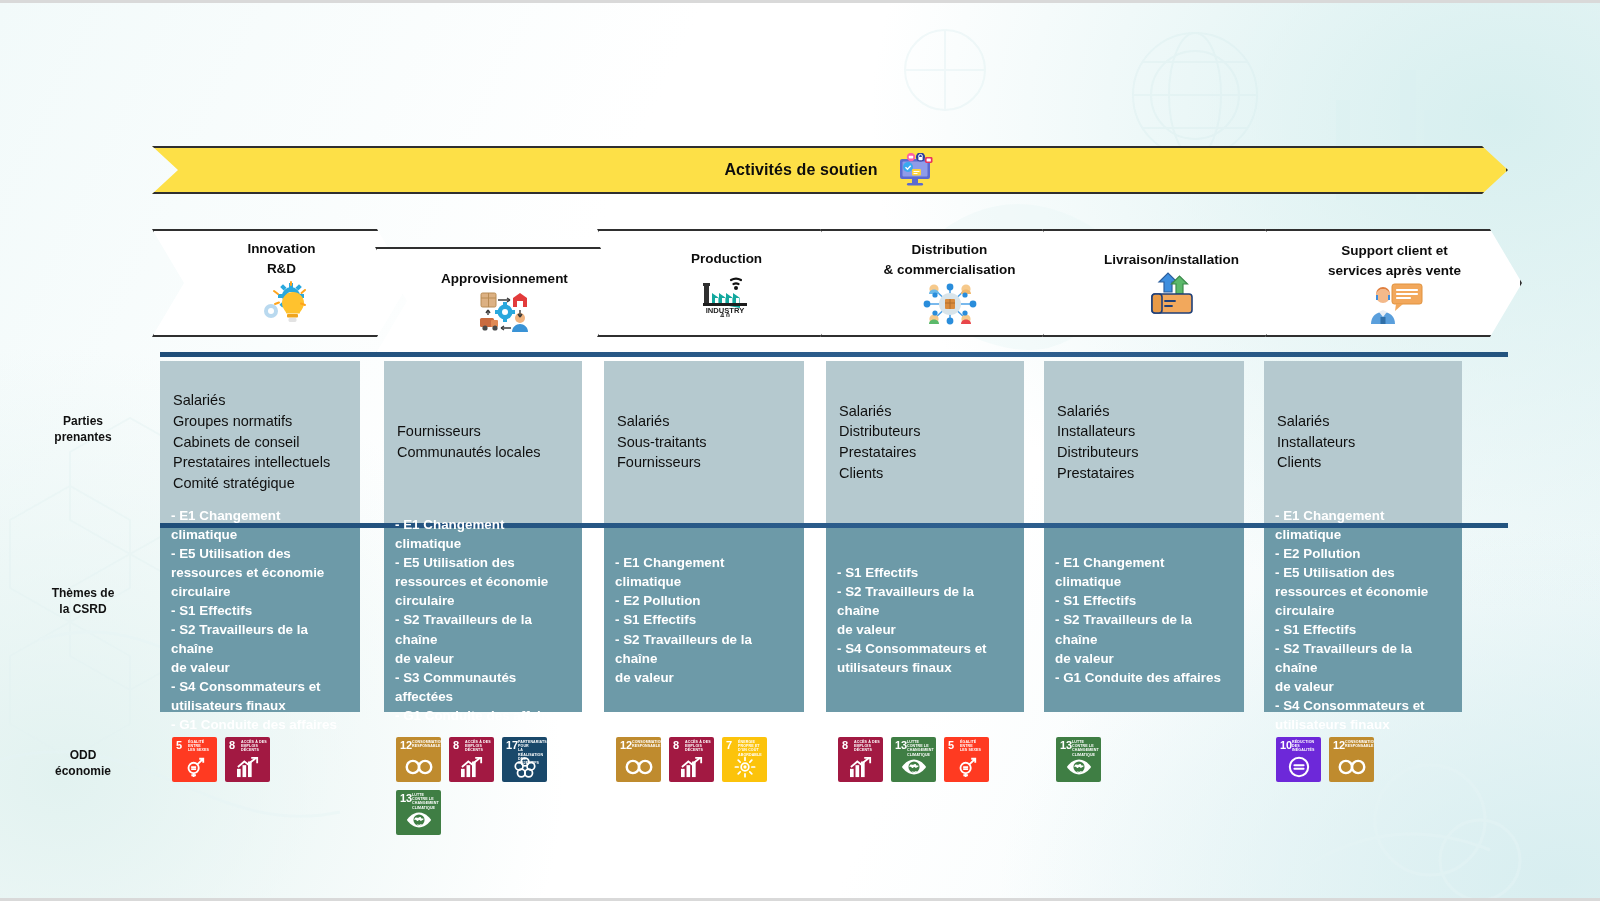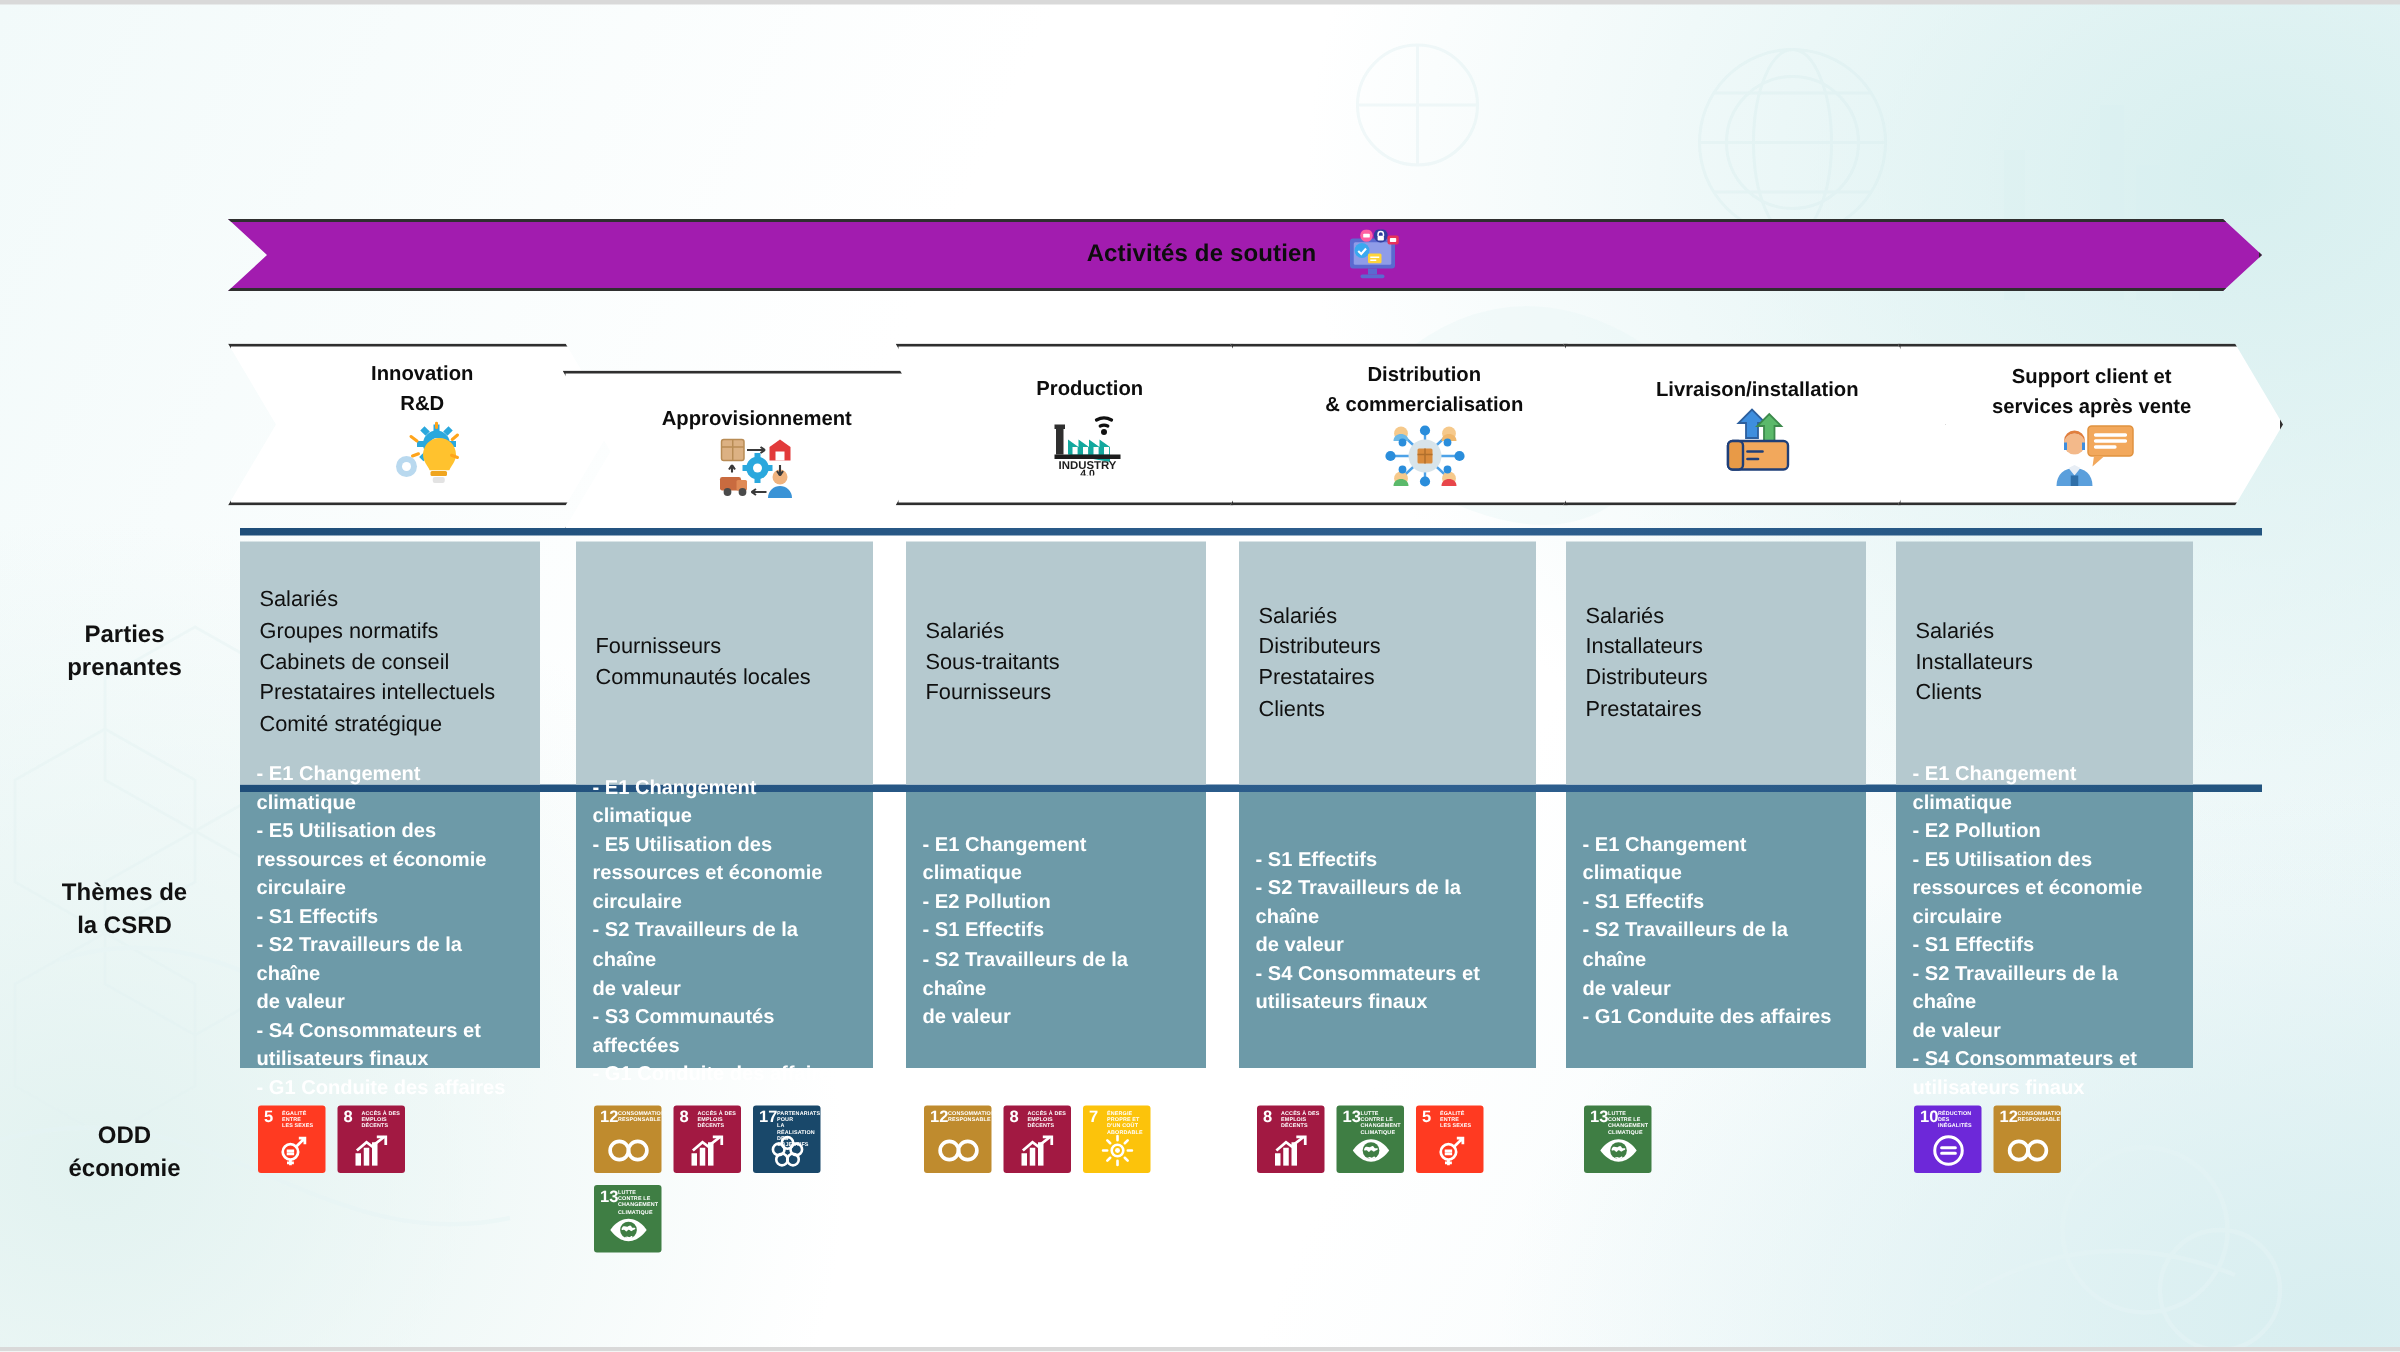--- a/index.html
+++ b/index.html
@@ -18,21 +18,21 @@
       radial-gradient(ellipse 700px 600px at 60px 780px, #e2f2f0 0%, rgba(226,242,240,0) 72%),
       radial-gradient(ellipse 800px 500px at 1560px 880px, #d8eef0 0%, rgba(216,238,240,0) 70%),
       linear-gradient(115deg,#f2fafa 0%,#ffffff 35%,#ffffff 62%,#eaf6f7 100%);
   }
   #bg .marks{position:absolute;inset:0;opacity:.5;}
   #topline{position:absolute;left:0;top:0;width:1600px;height:3px;background:#d9d9d9;}
   #bottomline{position:absolute;left:0;top:898px;width:1600px;height:3px;background:#d9d9d9;}
 
   
   .chev{
-    position:absolute;background:#a21caf;border:2px solid #2f2f2f;
+    position:absolute;background:#fde047;border:2px solid #2f2f2f;
     box-sizing:border-box;
   }
   .support-bar{
     left:152px;top:146px;width:1356px;height:48px;
     clip-path:polygon(0 0, calc(100% - 26px) 0, 100% 50%, calc(100% - 26px) 100%, 0 100%, 26px 50%);
     -webkit-clip-path:polygon(0 0, calc(100% - 26px) 0, 100% 50%, calc(100% - 26px) 100%, 0 100%, 26px 50%);
     display:flex;align-items:center;justify-content:center;gap:18px;
   }
   .support-bar .lbl{font-size:16px;font-weight:bold;color:#0d0d0d;letter-spacing:.1px;}
 
@@ -46,21 +46,21 @@
   }
   .stage .title{
     font-size:13.5px;font-weight:bold;color:#0d0d0d;text-align:center;line-height:1.45;
     white-space:pre-line;
   }
   .stage .ic{margin-top:3px;}
 
   
   .rowlabel{
     position:absolute;left:18px;width:130px;text-align:center;
-    font-size:16px;font-weight:bold;color:#111;line-height:1.35;white-space:pre-line;
+    font-size:12px;font-weight:bold;color:#111;line-height:1.35;white-space:pre-line;
   }
 
   
   #sh-rule{position:absolute;left:160px;top:352px;width:1348px;height:5px;
            background:linear-gradient(90deg,#1f4e79,#2e5f8f 60%,#23547f);}
   .shcell{
     position:absolute;top:361px;background:#b5c9cf;color:#101010;
     font-size:14.5px;line-height:1.43;padding:14px 13px;box-sizing:border-box;
     display:flex;flex-direction:column;justify-content:center;white-space:pre-line;
   }

